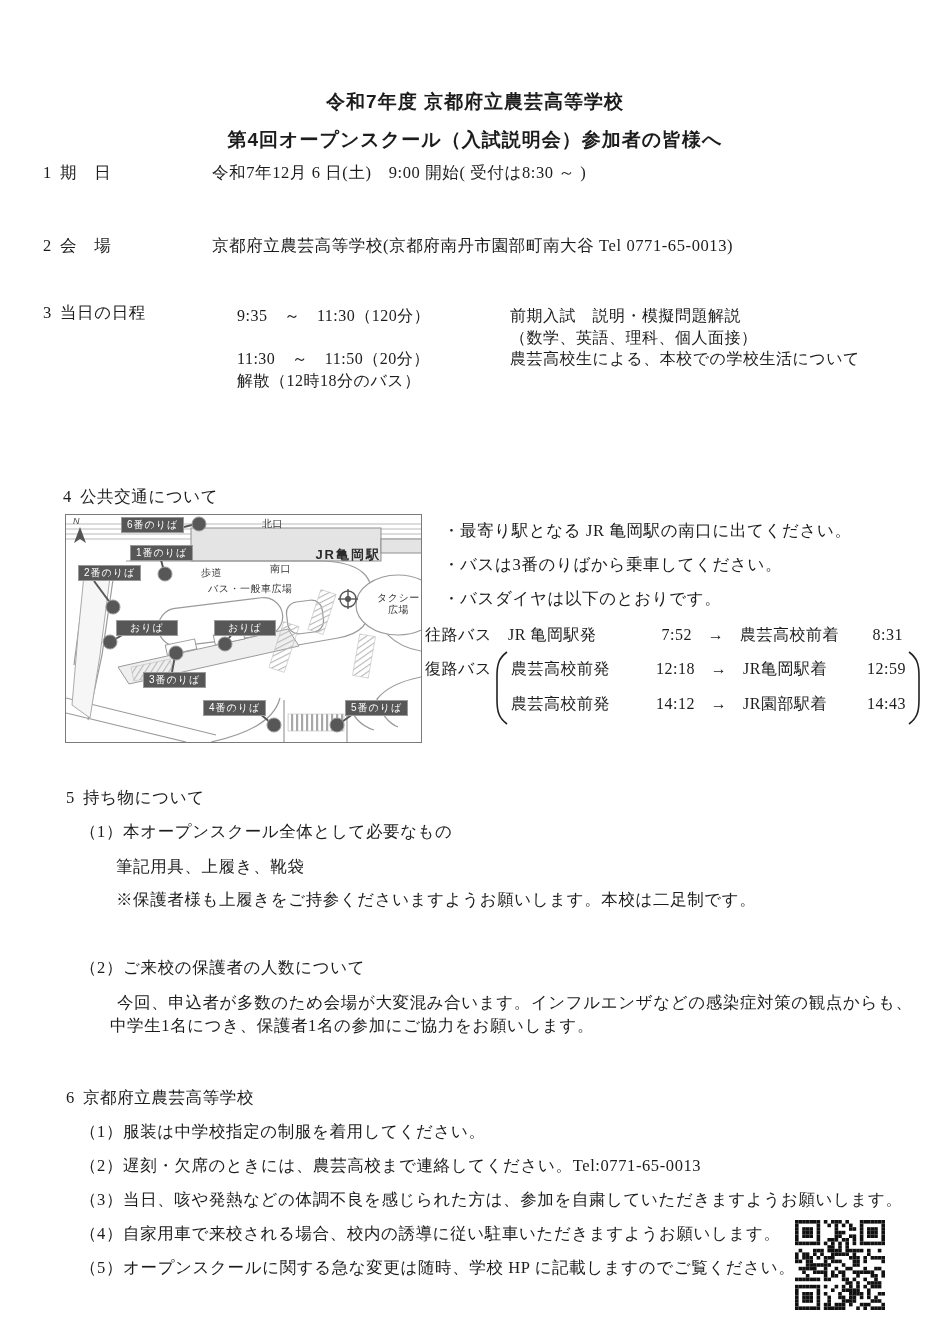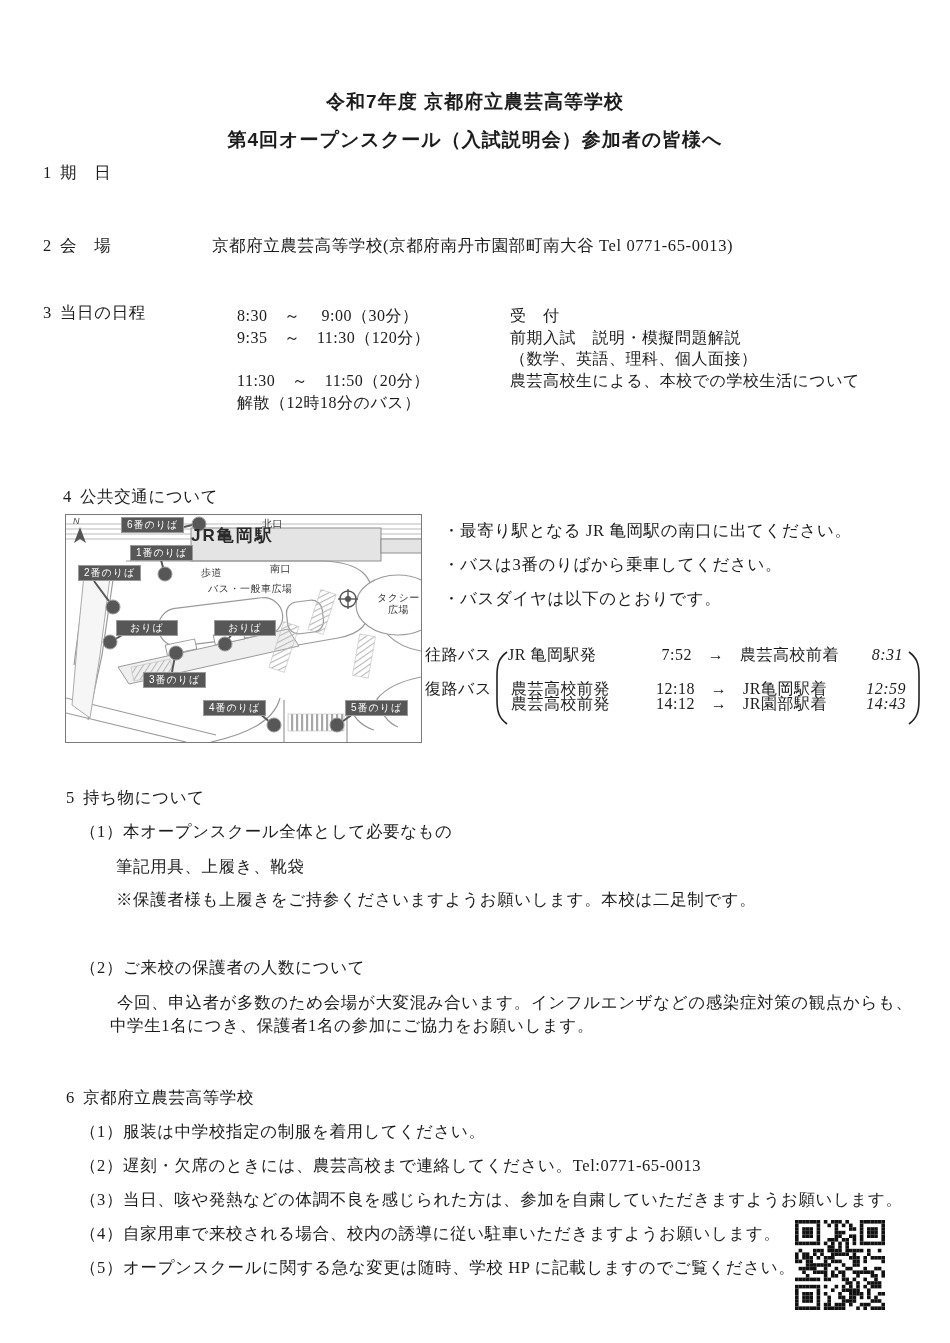--- a/index.html
+++ b/index.html
@@ -9,64 +9,64 @@
   .title{width:914px;text-align:center;font-family:"Liberation Sans","DejaVu Sans",sans-serif;
          font-weight:bold;font-size:19px;letter-spacing:1px;}
   .body-txt{font-size:16.5px;letter-spacing:0.6px;}
   .sec-head{font-size:16.5px;letter-spacing:0.6px;text-align:center;}
   .sec-num{display:inline-block;min-width:25px;}
   
   #schedule .srow{line-height:21.7px;font-size:16px;letter-spacing:0.5px;white-space:nowrap;}
   #schedule .t{display:inline-block;width:273px;}
   
   .bus-row{font-size:16px;letter-spacing:0.5px;white-space:nowrap;}
-  .b-label{display:inline-block;width:83px;margin-top:20px;}
+  .b-label{display:inline-block;width:83px;}
   .b-from{display:inline-block;width:132px;}
   .b-dep{display:inline-block;width:52px;text-align:right;}
   .b-arrow{display:inline-block;width:48px;text-align:center;}
   .b-to{display:inline-block;width:105px;}
-  .b-arr{display:inline-block;width:58px;text-align:right;font-style:italic;}
+  .b-arr{display:inline-block;width:58px;text-align:right;}
   
   #map{position:absolute;left:65px;top:514px;width:355px;height:227px;border:1px solid #7a7a7a;
        background:#fff;overflow:hidden;font-family:"Liberation Sans","DejaVu Sans",sans-serif;}
   #map svg{position:absolute;left:0;top:0;}
   .map-label{position:absolute;font-size:10px;color:#333;letter-spacing:0.5px;white-space:nowrap;}
   .stop-label{position:absolute;background:#575757;color:#fff;font-size:10px;font-weight:normal;
               padding:1px 5px;border:1px solid #9a9a9a;letter-spacing:1px;white-space:nowrap;line-height:12px;}
   .stop-label.wide{padding:1px 13px;}
-  .station-label{position:absolute;left:125px;top:9px;width:190px;text-align:left;
-                 font-weight:bold;font-size:17px;color:#2a2a2a;letter-spacing:2px;}
+  .station-label{position:absolute;left:125px;top:31px;width:190px;text-align:right;
+                 font-weight:bold;font-size:13px;color:#2a2a2a;letter-spacing:2px;}
   .compass-n{position:absolute;left:7px;top:1px;font-size:9px;color:#444;font-style:italic;}
   
   .bracket{position:absolute;width:16px;height:76px;}
   
   #qr{position:absolute;left:795px;top:1220px;width:90px;height:90px;}
 </style>
 </head>
 <body>
 
 <div id="page">
 
   <div class="abs title" style="left:18px;top:89px">令和7年度 京都府立農芸高等学校</div>
   <div class="abs title" style="left:18px;top:127px">第4回オープンスクール（入試説明会）参加者の皆様へ</div>
 
   <div class="abs sec-head" style="left:35px;top:162px">
     <span class="sec-num">1</span><span>期　日</span>
   </div>
+  <div class="abs body-txt" style="left:212px;top:162px">令和7年12月 6 日(土)　9:00 開始( 受付は8:30 ～ )</div>
 
   <div class="abs sec-head" style="left:35px;top:235px">
     <span class="sec-num">2</span><span>会　場</span>
   </div>
   <div class="abs body-txt" style="left:212px;top:235px">京都府立農芸高等学校(京都府南丹市園部町南大谷 Tel 0771-65-0013)</div>
 
   <div class="abs sec-head" style="left:35px;top:302px">
     <span class="sec-num">3</span><span>当日の日程</span>
   </div>
   <div id="schedule" class="abs" style="left:237px;top:305px">
-    <div class="srow"><span class="t">8:30　～　 9:00（30分）</span><span>受　付</span></div>
     <div class="srow"><span class="t">9:35　～　11:30（120分）</span><span>前期入試　説明・模擬問題解説</span></div>
     <div class="srow"><span class="t"></span><span>（数学、英語、理科、個人面接）</span></div>
     <div class="srow"><span class="t">11:30　～　11:50（20分）</span><span>農芸高校生による、本校での学校生活について</span></div>
     <div class="srow"><span class="t">解散（12時18分のバス）</span><span></span></div>
   </div>
 
   <div class="abs sec-head" style="left:55px;top:486px">
     <span class="sec-num">4</span><span>公共交通について</span>
   </div>
 

